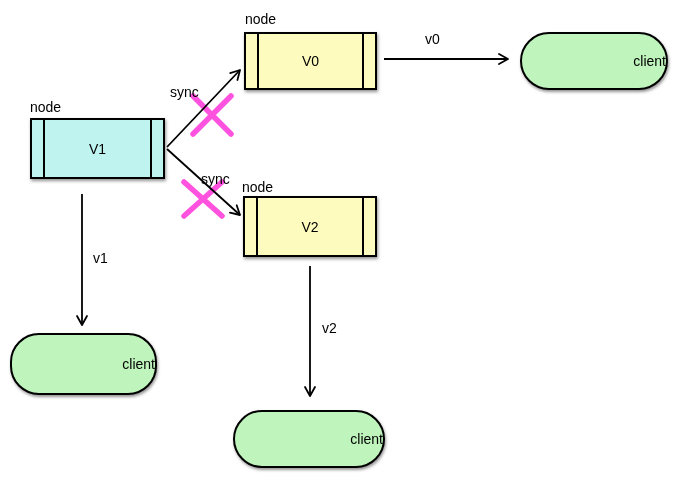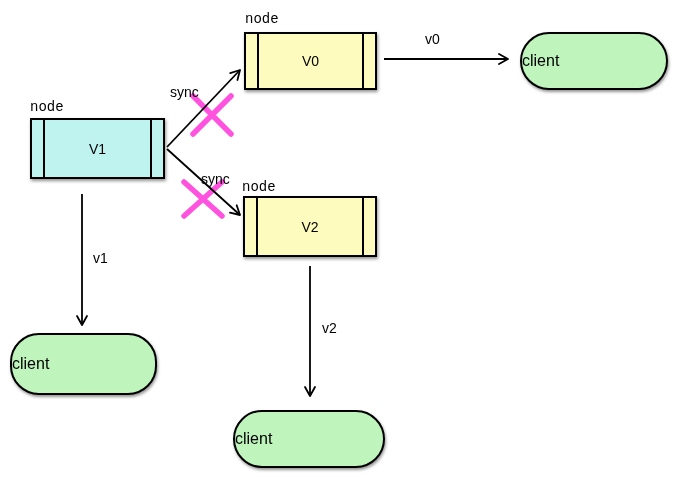--- a/index.html
+++ b/index.html
@@ -42,32 +42,31 @@
   .node .bar.r { right: 11px; }
   .node-label {
     font-size: 14px;
     line-height: 1;
   }
   .caption {
     position: absolute;
     font-size: 14px;
     line-height: 15px;
     white-space: nowrap;
-    font-family: Liberation Mono, monospace;
   }
   .pill {
     position: absolute;
     box-sizing: border-box;
     border: 2px solid #000;
     border-radius: 29px;
     box-shadow: 1px 2px 3px rgba(60,60,60,0.55);
     display: flex;
     align-items: center;
-    justify-content: flex-start;
-    font-size: 16px;
+    justify-content: flex-end;
+    font-size: 14px;
   }
   .edge-label {
     position: absolute;
     font-size: 14px;
     line-height: 15px;
     white-space: nowrap;
   }
 </style>
 </head>
 <body>

